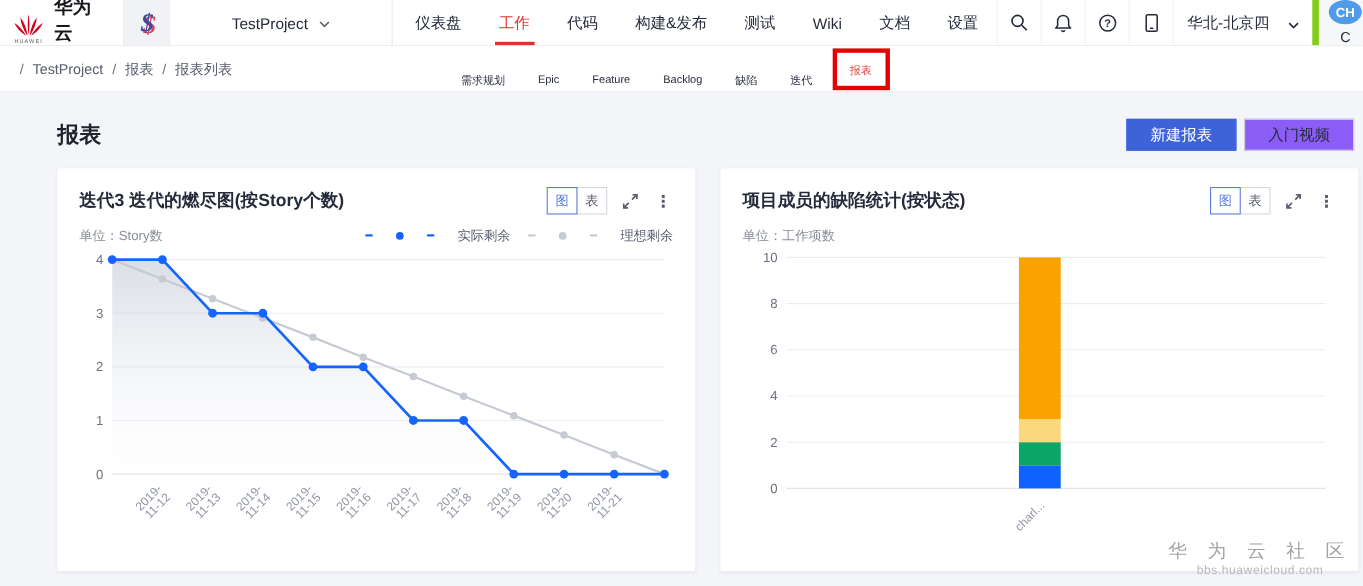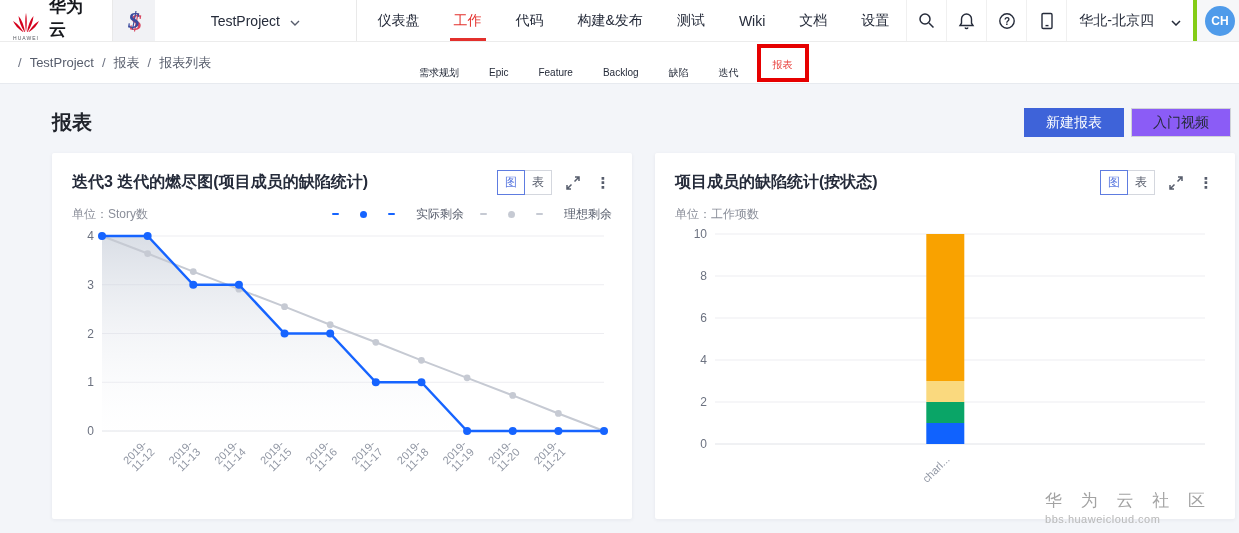--- a/index.html
+++ b/index.html
@@ -17,21 +17,21 @@
   .proj-logo { font-family:"Liberation Serif","DejaVu Serif",serif; font-size:23px; font-weight:bold; color:#3b4a9e; text-shadow:2px 2px 0 #d8465f; font-style:italic; }
   .proj-sel { display:flex; align-items:center; justify-content:center; gap:10px; width:210px; cursor:pointer; }
   .proj-name { font-size:14px; color:#252b3a; }
   .mainnav { display:flex; align-items:stretch; gap:0; margin-left:4px; }
   .nav-item { display:flex; align-items:center; padding:0 17px; font-size:14px; color:#252b3a; cursor:pointer; position:relative; white-space:nowrap; }
   .nav-item.active { color:#e3302c; }
   .nav-item.active::after { content:""; position:absolute; left:13px; right:13px; bottom:0; height:3px; background:#e3302c; }
   .top-right { margin-left:auto; display:flex; align-items:stretch; }
   .icon-cell { width:40px; display:flex; align-items:center; justify-content:center; border-left:1px solid #f0f0f0; cursor:pointer; }
   .region { display:flex; align-items:center; gap:17px; padding:0 12px; border-left:1px solid #f0f0f0; font-size:14px; cursor:pointer; white-space:nowrap; }
-  .avatar-cell { display:flex; align-items:center; gap:4px; padding:0 0 0 8px; border-left:4px solid #84cc16; background:#f6f7f9; overflow:hidden; width:46px; }
+  .avatar-cell { display:flex; align-items:center; gap:4px; padding:0 0 0 8px; border-left:6px solid #84cc16; background:#f6f7f9; overflow:hidden; width:46px;flex-direction:column; }
   .avatar { width:30px; height:30px; min-width:30px; border-radius:50%; background:#4f9bea; color:#fff; font-size:12px; font-weight:bold; display:flex; align-items:center; justify-content:center; }
   .partial-txt { font-size:13px; color:#252b3a; }
 
   
   .subnav { height:42px; background:#fff; border-bottom:1px solid #e7eaef; display:flex; align-items:center; position:relative; }
   .breadcrumb { display:flex; align-items:center; font-size:13px; color:#575d6c; padding-left:10px; gap:0; }
   .crumb { cursor:pointer; }
   .crumb::before { content:"/"; margin:0 8px; color:#6b7180; cursor:default; }
   .tabs { position:absolute; left:404px; top:0; bottom:0; display:flex; align-items:center; }
   .tab { font-size:10px; color:#252b3a; padding:0 15px; cursor:pointer; white-space:nowrap;margin-top:20px; }
@@ -61,21 +61,21 @@
   .kebab { font-size:15px; font-weight:bold; color:#575d6c; letter-spacing:0; }
   .meta-row { display:flex; align-items:center; margin-top:11px; height:16px; }
   .unit { font-size:12px; color:#8a8e99; }
   .legend { margin-left:auto; display:flex; gap:16px; align-items:center; }
   .legend-item { display:flex; align-items:center; gap:21px; font-size:12px; color:#575d6c; cursor:pointer; }
   .lg-dash { width:7px; height:2px; border-radius:1px; }
   .lg-dot { width:7px; height:7px; border-radius:50%; }
   svg.chart { display:block; margin-top:2px; }
 
   
-  .watermark { position:absolute; right:27px; bottom:8px; text-align:left; pointer-events:none; }
+  .watermark { position:absolute; right:10px; bottom:8px; text-align:center; pointer-events:none; }
   .wm1 { font-size:17px; color:#a3a3a3; letter-spacing:7px; }
   .wm2 { font-size:11px; color:#b8b8b8; margin-top:1px; letter-spacing:.5px; }
 </style>
 </head>
 <body>
 
 <header class="topbar">
   <div class="brand">
     <span class="brand-logo">
       <svg width="28" height="24" viewBox="0 0 28 24">
@@ -178,21 +178,21 @@
   <div class="head-btns">
     <button class="btn btn-primary">新建报表</button>
     <button class="btn btn-secondary">入门视频</button>
   </div>
 </div>
 
 <div class="cards">
 
   <section class="card">
     <div class="card-head">
-      <span class="card-title">迭代3 迭代的燃尽图(项目成员的缺陷统计)</span>
+      <span class="card-title">迭代3 迭代的燃尽图(按Story个数)</span>
       <div class="controls">
         <div class="toggle">
           <span class="tbtn active">图</span>
           <span class="tbtn">表</span>
         </div>
         <span class="icon-btn">
           <svg width="14" height="14" viewBox="0 0 14 14" stroke="#575d6c" stroke-width="1.5" fill="none">
               <path d="M8.5 5.5L13 1M9 1h4v4M5.5 8.5L1 13M1 9v4h4"></path>
             </svg>
         </span>

